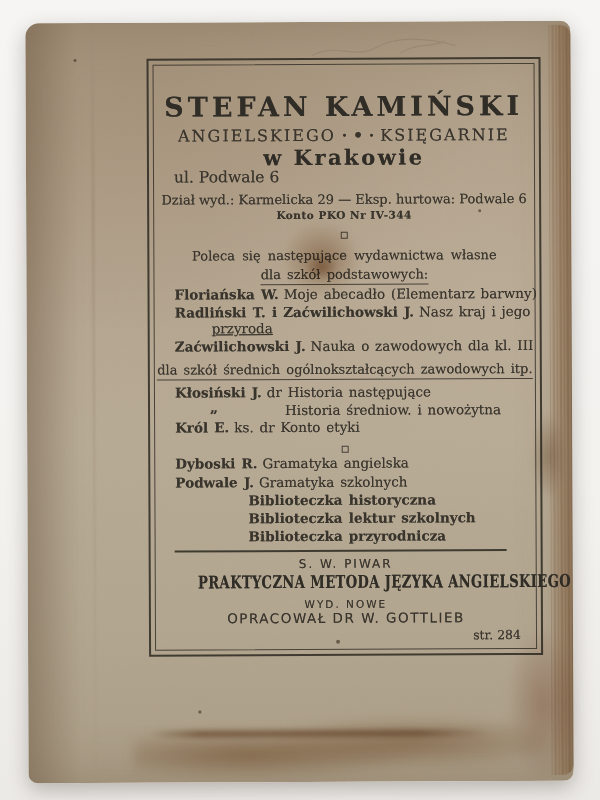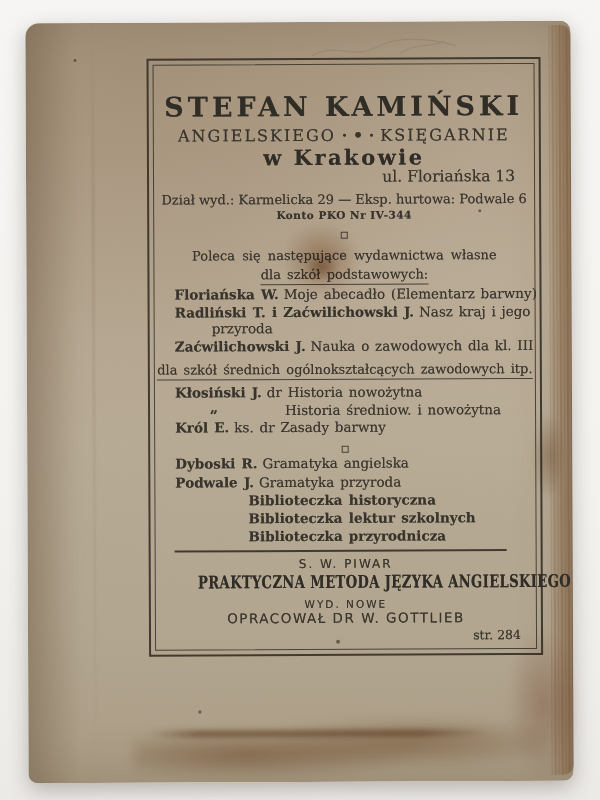--- a/index.html
+++ b/index.html
@@ -44,21 +44,21 @@
   .konto{top:151px;font-size:10.5px;font-weight:700;letter-spacing:.5px;}
   .orn{position:absolute;left:50%;transform:translateX(-50%);width:5px;height:5px;
     border:1.6px solid rgba(51,47,40,.9);}
   .orn1{top:174px;} .orn2{top:388px;}
   .intro{top:190px;font-size:13px;word-spacing:3px;}
   .sec-head{font-size:13px;word-spacing:2px;}
   .sec-head span{border-bottom:1.5px solid rgba(45,41,34,.85);padding-bottom:1.5px;}
   .h1{top:209px;} .h2{top:304px;}
   .book-line{font-size:13.5px;word-spacing:1.5px;}
   .book-line b{margin-right:5px;}
-  .b1{top:228px;left:27px;} .b2{top:246px;left:27px;} .b2c{top:262px;left:64px;}
+  .b1{top:228px;left:27px;} .b2{top:246px;left:27px;} .b2c{top:262px;left:64px;text-decoration:underline;}
   .b3{top:280px;left:27px;}
   .d1{top:326px;left:27px;} .ditto{top:341px;left:62px;font-size:14px;font-weight:700;}
   .d2{top:344px;left:137px;} .d3{top:361px;left:27px;}
   .t1{top:397px;left:27px;} .t2{top:416px;left:27px;}
   .s1{top:434px;left:100px;font-weight:700;} .s2{top:452px;left:100px;font-weight:700;}
   .s3{top:470px;left:100px;font-weight:700;}
   .rule{position:absolute;top:492px;left:26px;right:36px;border-top:2.6px solid rgba(48,44,36,.92);}
   .piwar{top:499px;font-size:12px;font-family:"DejaVu Sans",sans-serif;letter-spacing:2px;}
   .ftitle{top:514px;font-size:17.5px;font-weight:700;letter-spacing:.5px;transform:scaleX(.75);transform-origin:50% 50%;color:#2a2722;}
   .wyd{top:540px;font-size:10.5px;font-family:"DejaVu Sans",sans-serif;letter-spacing:2px;}
@@ -108,21 +108,21 @@
       <div class="content">
 
         <div class="line center publisher">STEFAN KAMIŃSKI</div>
 
         <div class="line center subtitle">
           <span>ANGIELSKIEGO</span><span class="sep">· • ·</span><span>KSIĘGARNIE</span>
         </div>
 
         <div class="line center city">w Krakowie</div>
 
-        <div class="line addr-r">ul. Floriańska 13</div>
+        <div class="line addr-l">ul. Podwale 6</div>
 
         <div class="line center dept">Dział wyd.: Karmelicka 29 — Eksp. hurtowa: Podwale 6</div>
         <div class="line center konto">Konto PKO Nr IV-344</div>
 
         <div class="orn orn1"></div>
 
         <div class="line center intro">Poleca się następujące wydawnictwa własne</div>
 
         <div class="line center sec-head h1">
           <span>dla szkół podstawowych:</span>
@@ -137,35 +137,35 @@
         <div class="line book-line b2c">przyroda</div>
         <div class="line book-line b3">
           <b>Zaćwilichowski J.</b><span>Nauka o zawodowych dla kl. III</span>
         </div>
 
         <div class="line center sec-head h2">
           <span>dla szkół średnich ogólnokształcących zawodowych itp.</span>
         </div>
 
         <div class="line book-line d1">
-          <b>Kłosiński J.</b><span>dr Historia nowożytna</span>
+          <b>Kłosiński J.</b><span>dr Historia następujące</span>
         </div>
         <div class="line ditto">„</div>
         <div class="line book-line d2">Historia średniow. i nowożytna</div>
         <div class="line book-line d3">
-          <b>Król E.</b><span>ks. dr Zasady barwny</span>
+          <b>Król E.</b><span>ks. dr Konto etyki</span>
         </div>
 
         <div class="orn orn2"></div>
 
         <div class="line book-line t1">
           <b>Dyboski R.</b><span>Gramatyka angielska</span>
         </div>
         <div class="line book-line t2">
-          <b>Podwale J.</b><span>Gramatyka przyroda</span>
+          <b>Podwale J.</b><span>Gramatyka szkolnych</span>
         </div>
 
         <div class="line book-line s1">Biblioteczka historyczna</div>
         <div class="line book-line s2">Biblioteczka lektur szkolnych</div>
         <div class="line book-line s3">Biblioteczka przyrodnicza</div>
 
         <div class="rule"></div>
 
         <div class="line center piwar">S. W. PIWAR</div>
         <div class="line center ftitle">PRAKTYCZNA METODA JĘZYKA ANGIELSKIEGO</div>

